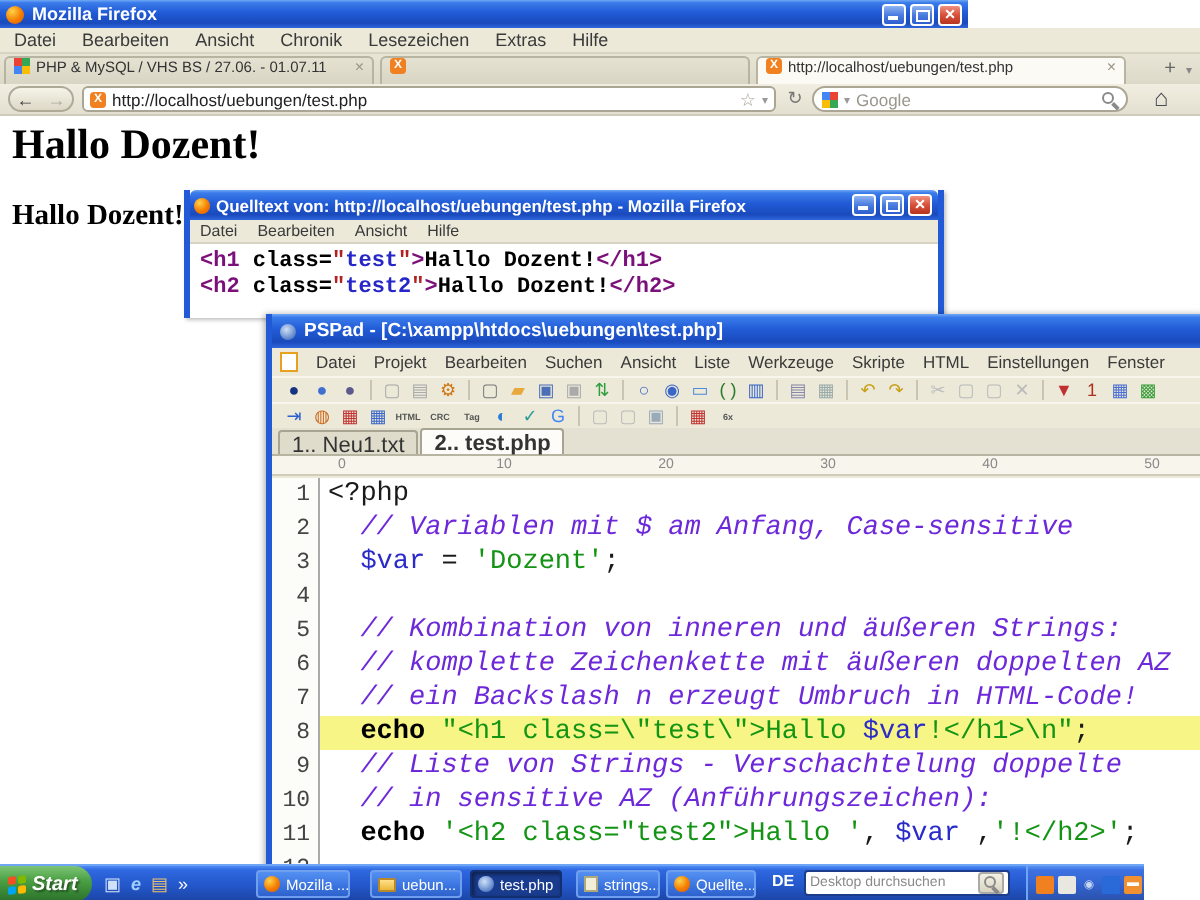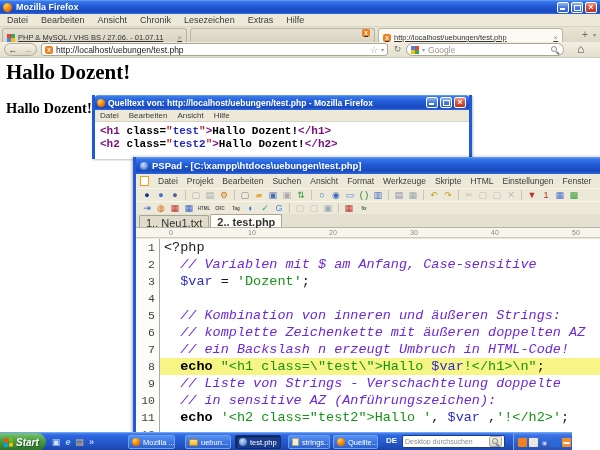--- a/index.html
+++ b/index.html
@@ -14,28 +14,28 @@
   .wb { width:12px; height:11px; border:1px solid #fff; border-radius:2px; position:relative;
     background:linear-gradient(180deg,#8FB4F2 0%,#4A7CE0 50%,#2E5ECC 100%); }
   .wb-close { background:linear-gradient(180deg,#F09080 0%,#D8503A 50%,#B83420 100%); color:#fff;
     font-size:9px; line-height:9px; text-align:center; font-weight:bold; }
   .wb-min::after { content:""; position:absolute; left:2px; bottom:2px; width:5px; height:2px; background:#fff; }
   .wb-rest::after { content:""; position:absolute; left:2px; top:2px; width:5px; height:4px; border:1px solid #fff; }
   .menubar { background:#ECE9D8; color:#3a3a3a; display:flex; align-items:center; white-space:nowrap; }
   .menu-item { cursor:default; }
 
   
-  #ff-titlebar { position:absolute; left:0; top:0; width:600px; height:14px; font-size:9px; padding-left:3px; gap:4px; }
+  #ff-titlebar { position:absolute; left:0; top:0; width:484px; height:14px; font-size:9px; padding-left:3px; gap:4px; }
   #ff-menubar { position:absolute; left:0; top:14px; width:600px; height:13px; font-size:9px; gap:13px; padding-left:7px;
     border-bottom:1px solid #D8D4C4; }
   #ff-tabstrip { position:absolute; left:0; top:27px; width:600px; height:15px;
     background:linear-gradient(180deg,#E9E5D6,#DDD9C8); }
-  .ff-tab { position:absolute; top:1px; height:14px; display:flex; align-items:flex-end; gap:3px; padding:0 4px;
+  .ff-tab { position:absolute; top:1px; height:14px; display:flex; align-items:flex-start; gap:3px; padding:0 4px;
     font-size:7.5px; color:#333; background:linear-gradient(180deg,#E6E2D2,#D9D5C4); border:1px solid #B8B4A2;
-    border-bottom:none; border-radius:3px 3px 0 0; overflow:hidden; white-space:nowrap;text-decoration:underline; }
+    border-bottom:none; border-radius:3px 3px 0 0; overflow:hidden; white-space:nowrap; }
   .ff-tab.active { background:#FBFAF5; }
   .ff-tab .tab-label { overflow:hidden; text-overflow:ellipsis; flex:1; }
   .tab-close { color:#9a968a; font-size:8px; flex:none; }
   #ff-newtab { position:absolute; top:2px; left:578px; width:14px; height:12px; text-align:center; font-size:10px;
     color:#666; line-height:12px; }
   #ff-alltabs { position:absolute; top:4px; left:593px; font-size:6px; color:#888; }
   #ff-navbar { position:absolute; left:0; top:42px; width:600px; height:16px;
     background:linear-gradient(180deg,#F1EEE1,#E4E0D0); border-bottom:1px solid #CFCBBA; }
   .nav-pill { position:absolute; left:4px; top:1px; width:33px; height:13px; background:linear-gradient(180deg,#F6F3E8,#DDD8C6);
     border:1px solid #AFAA98; border-radius:7px; display:flex; align-items:center; justify-content:space-around;
@@ -238,21 +238,21 @@
       <span class="pspad16" style="flex:none;"></span>
       <span>PSPad - [C:\xampp\htdocs\uebungen\test.php]</span>
     </div>
     <nav id="ps-menubar" class="menubar">
       <span class="ps-menu-doc-icon"></span>
     <span class="menu-item">Datei</span>
         <span class="menu-item">Projekt</span>
         <span class="menu-item">Bearbeiten</span>
         <span class="menu-item">Suchen</span>
         <span class="menu-item">Ansicht</span>
-        <span class="menu-item">Format</span>
+        <span class="menu-item">Liste</span>
         <span class="menu-item">Werkzeuge</span>
         <span class="menu-item">Skripte</span>
         <span class="menu-item">HTML</span>
         <span class="menu-item">Einstellungen</span>
         <span class="menu-item">Fenster</span>
       </nav>
     <div class="toolbar" id="ps-toolbar1">
         <span class="tb-icon" style="color: rgb(21, 51, 127);">●</span>
         <span class="tb-icon" style="color: rgb(63, 111, 208);">●</span>
         <span class="tb-icon" style="color: rgb(90, 90, 140);">●</span>

